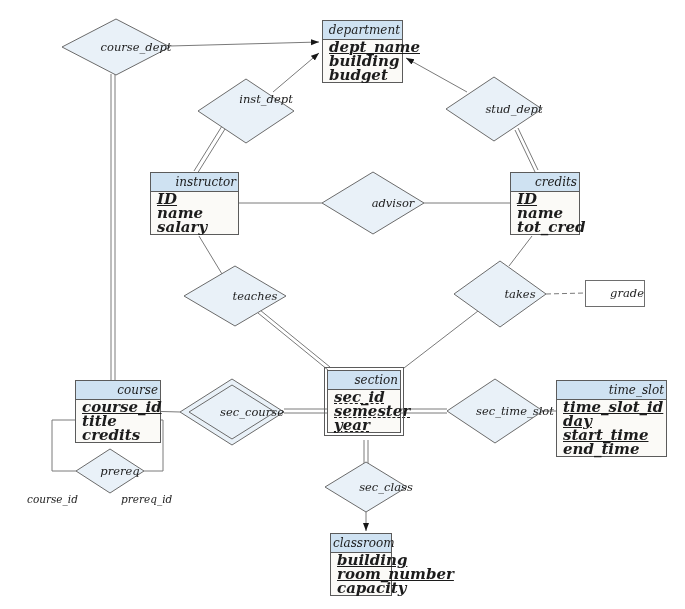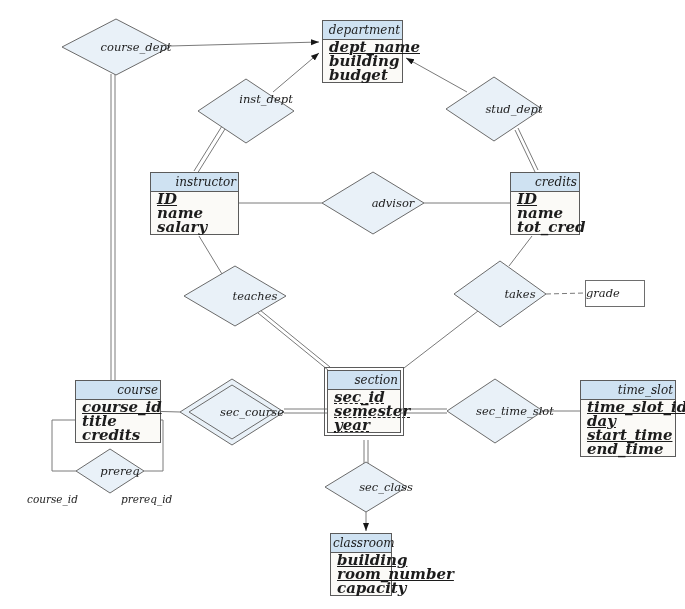--- a/index.html
+++ b/index.html
@@ -30,21 +30,21 @@
   .dlabel {
     position:absolute; z-index:3; transform:translate(-50%,-50%);
     font-size:11.5px; white-space:nowrap; text-align:center;margin-left:20px;
   }
   .rolelabel {
     position:absolute; z-index:3; font-size:10.5px; white-space:nowrap;
   }
   .attrbox {
     position:absolute; z-index:2; background:#ffffff;
     border:1px solid #6e6e6e; box-sizing:border-box;
-    text-align:left; font-size:11.5px;
+    text-align:right; font-size:11.5px;
   }
 </style>
 </head>
 <body>
 
 <div id="stage">
 
   <svg id="wires" width="685" height="609" viewBox="0 0 685 609">
     <defs>
       <marker id="arrow" markerWidth="9" markerHeight="7" refX="8" refY="3" orient="auto" markerUnits="userSpaceOnUse">
@@ -160,21 +160,21 @@
     <div class="erow">credits</div>
   </div>
 
   <div class="entity double" style="left:327px;top:370px;width:74px">
     <div class="ehead">section</div>
     <div class="erow u-dash">sec_id</div>
     <div class="erow u-dash">semester</div>
     <div class="erow u-dash">year</div>
   </div>
 
-  <div class="entity" style="left:580px;top:380px;width:96px">
+  <div class="entity" style="left:556px;top:380px;width:111px">
     <div class="ehead">time_slot</div>
     <div class="erow u-solid">time_slot_id</div>
     <div class="erow u-solid">day</div>
     <div class="erow u-solid">start_time</div>
     <div class="erow">end_time</div>
   </div>
 
   <div class="entity" style="left:330px;top:533px;width:62px">
     <div class="ehead">classroom</div>
     <div class="erow u-solid">building</div>

